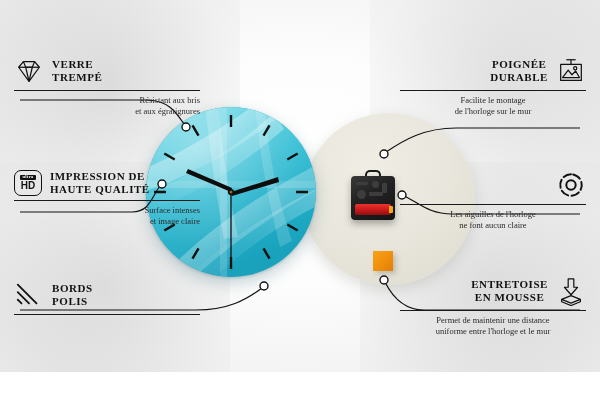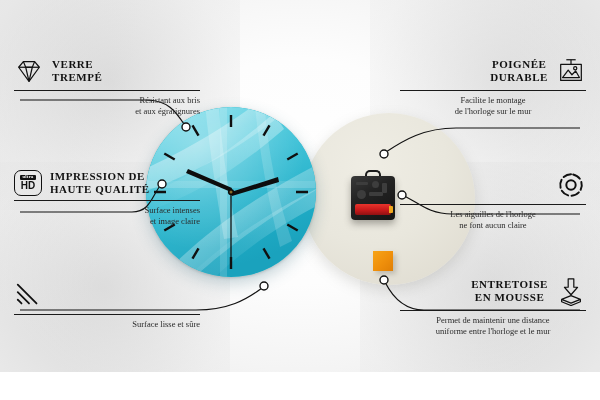--- a/index.html
+++ b/index.html
@@ -285,25 +285,26 @@
     <div class="head">
       <span class="ic">
         <svg viewBox="0 0 32 32">
             <g stroke="#111" stroke-width="1.9" stroke-linecap="round">
           <line x1="4" y1="5" x2="24" y2="25"></line>
           <line x1="4" y1="13" x2="16" y2="25"></line>
           <line x1="4" y1="21" x2="8" y2="25"></line>
         </g>
           </svg>
       </span>
-    </div>
-    <div class="rule"></div>
-    <div class="desc">
-      <span>Surface lisse et sûre</span>
-    </div>
+      <span class="ttl">
+        <span>BORDS</span><br>
+        <span>POLIS</span>
+      </span>
+    </div>
+    <div class="rule"></div>
   </div>
 
   <div class="feat right" style="top:56px;">
     <div class="head">
       <span class="ttl">
         <span>POIGNÉE</span><br>
         <span>DURABLE</span>
       </span>
       <span class="ic">
         <svg viewBox="0 0 32 32">

